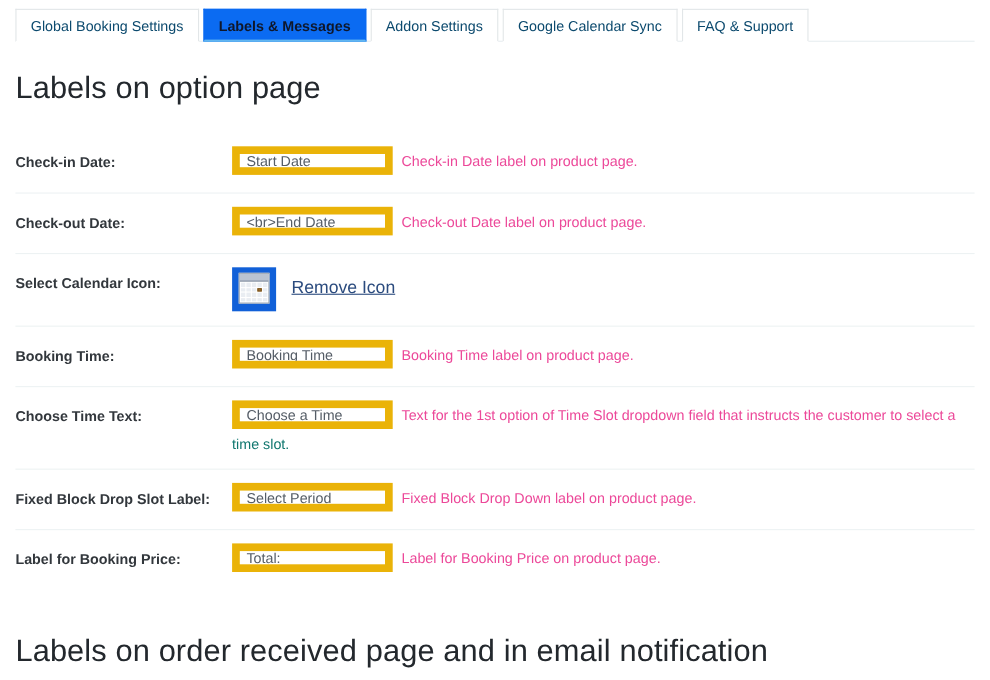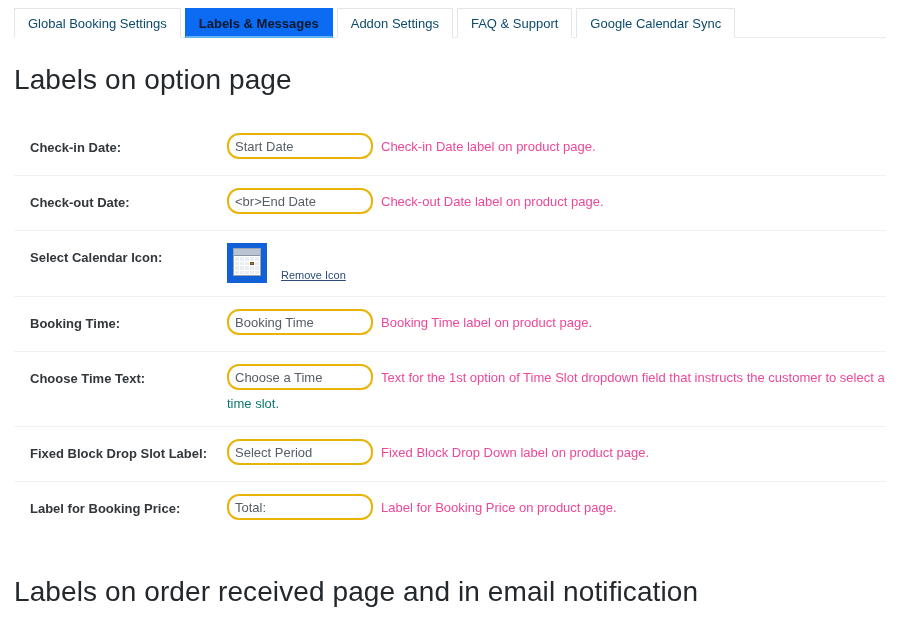--- a/index.html
+++ b/index.html
@@ -74,21 +74,21 @@
 
   
   .form-table {
     margin: 24px 0 0 0;
     padding: 0;
     width: 900px;
     box-sizing: border-box;
   }
   .row {
     position: relative;
-    padding: 13px 14px 13px 30px;
+    padding: 13px 14px 13px 14px;
     box-sizing: border-box;
     min-height: 28px;
   }
   .row + .row::before {
     content: "";
     position: absolute;
     left: 14px;
     right: 14px;
     top: 0;
     height: 1px;
@@ -118,28 +118,28 @@
     min-width: 0;
   }
   .field-line {
     display: flex;
     align-items: flex-start;
   }
   input.text-input {
     width: 146px;
     height: 26px;
     box-sizing: border-box;
-    border: 2px solid #eab308;
+    border: 7px solid #eab308;
     background: #ffffff;
     font-family: "Liberation Sans", sans-serif;
     font-size: 13px;
     color: #555d66;
     padding: 0 6px;
     margin: 0;
-    border-radius: 12px;
+    border-radius: 0;
     outline: none;
   }
   .desc {
     font-size: 13px;
     color: #ec4899;
     line-height: 18px;
     margin-left: 8px;
     padding-top: 5px;
     max-width: 530px;
   }
@@ -204,37 +204,37 @@
     gap: 1px;
   }
   .cal-icon .cal-cell {
     background: #e9edf2;
   }
   .cal-icon .cal-cell.hi {
     background: #a9762f;
     box-shadow: inset 0 0 0 1px #74511f;
   }
   .remove-link {
-    font-size: 11px;
+    font-size: 16px;
     color: #2b4b7e;
     text-decoration: underline;
     margin-left: 14px;
-    margin-bottom: 2px;
+    margin-bottom: 12px;
     cursor: pointer;
   }
 </style>
 </head>
 <body>
 
 <div class="tab-bar">
   <div class="tab">Global Booking Settings</div>
   <div class="tab active">Labels &amp; Messages</div>
   <div class="tab">Addon Settings</div>
+  <div class="tab">Google Calendar Sync</div>
   <div class="tab">FAQ &amp; Support</div>
-  <div class="tab">Google Calendar Sync</div>
 </div>
 
 <h1 class="section-title">Labels on option page</h1>
 
 <div class="form-table">
 
   <div class="row">
     <div class="row-inner">
       <div class="row-label">Check-in Date:</div>
       <div class="row-field">

